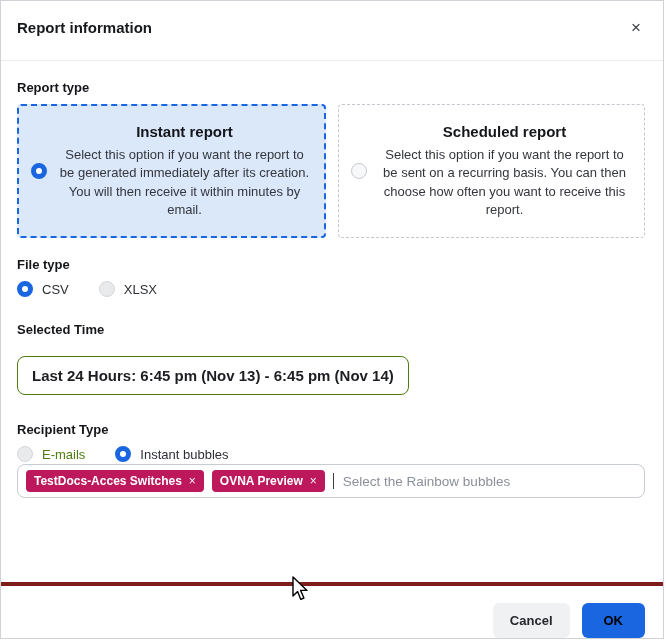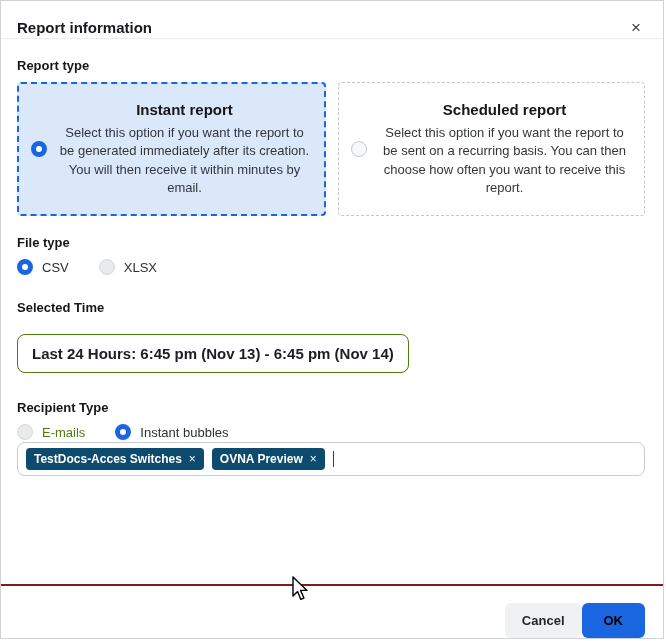--- a/index.html
+++ b/index.html
@@ -12,21 +12,21 @@
   .dialog {
     width:664px; height:639px;
     border:1px solid #cfd2d6;
     background:#fff;
     display:flex; flex-direction:column;
     position:relative;
     overflow:hidden;
   }
   .dialog-header {
     display:flex; align-items:center; justify-content:space-between;
-    padding:18px 22px 2px 16px;
+    padding:18px 22px 24px 16px;
     border-bottom:1px solid #ececee;
   }
   .dialog-title { font-size:15px; font-weight:700; color:#16181c; }
   .close-x { font-size:17px; color:#3b3f46; line-height:1; cursor:pointer; }
 
   .content { padding:0 18px 0 16px; flex:1; }
 
   .section-label { font-size:13px; font-weight:700; color:#14161a; margin:19px 0 9px; }
 
   .cards { display:flex; gap:12px; }
@@ -65,35 +65,35 @@
   .tags-input {
     border:1px solid #c7ccd3; border-radius:8px;
     padding:5px 8px;
     display:flex; align-items:center; gap:8px;
     margin-top:2px;
     background:#fff;
     min-height:33px;
     cursor:text;
   }
   .tag {
-    background:#0c4a6e; color:#fff;
+    background:#be185d; color:#fff;
     font-size:12px; font-weight:700;
     border-radius:4px; padding:4px 8px;
     display:flex; align-items:center; gap:7px;
     white-space:nowrap;
   }
   .tag-x { font-weight:400; font-size:12px; opacity:.95; cursor:pointer; }
   .caret-bar { width:1px; height:16px; background:#3a3d42; margin-right:1px; }
   .placeholder { color:#8a8f99; font-size:13.5px; }
 
   .dialog-footer {
     margin-top:auto;
-    border-top:2px solid #7f1d1d;
+    border-top:4px solid #7f1d1d;
     padding:17px 18px 0 18px;
-    display:flex; justify-content:flex-end; 
+    display:flex; justify-content:flex-end; gap:12px;
   }
   .btn {
     border:none; border-radius:6px;
     font-family:"Liberation Sans", sans-serif;
     font-size:13px; font-weight:700;
     padding:10px 17px; cursor:pointer;
   }
   .btn-cancel { background:#f0f1f3; color:#23262b; }
   .btn-ok { background:#1a66e0; color:#000000; padding:10px 22px; }
 
@@ -160,20 +160,21 @@
     <div class="tags-input">
       <span class="tag">
         <span>TestDocs-Acces Switches</span>
         <span class="tag-x">×</span>
       </span>
       <span class="tag">
         <span>OVNA Preview</span>
         <span class="tag-x">×</span>
       </span>
       <span class="caret-bar"></span>
+      <span class="placeholder">Select the Rainbow bubbles</span>
     </div>
 
   </div>
 
   <div class="dialog-footer">
     <button class="btn btn-cancel">Cancel</button>
     <button class="btn btn-ok">OK</button>
   </div>
 
   <svg class="cursor" viewBox="0 0 20 26">

